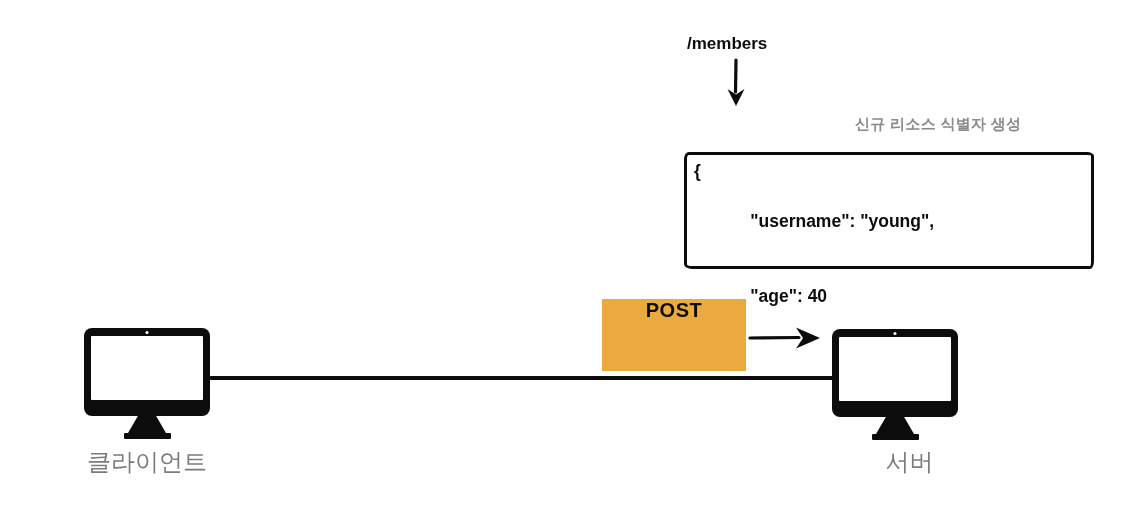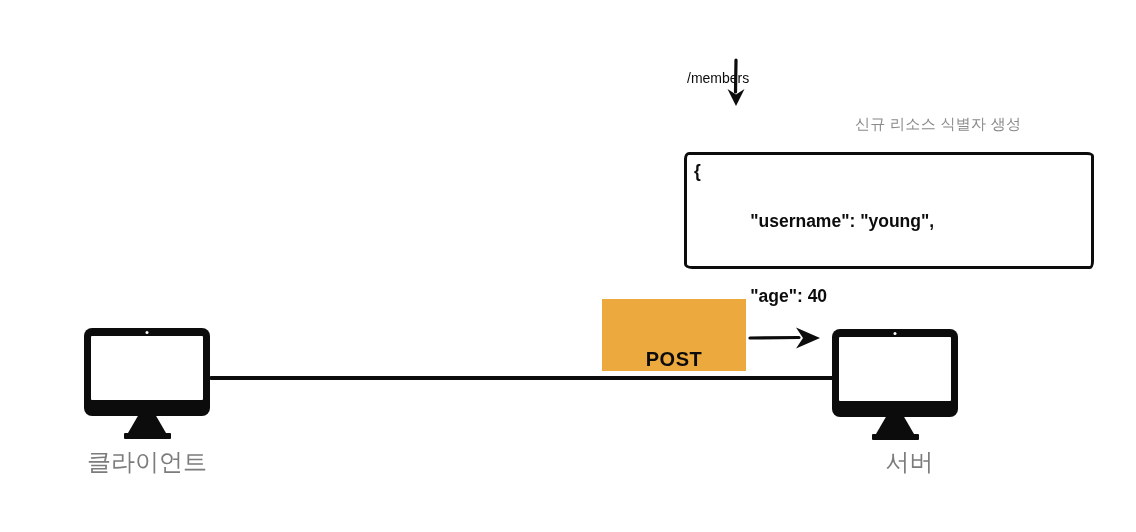--- a/index.html
+++ b/index.html
@@ -12,29 +12,28 @@
   #stage{
     position:relative;
     width:1136px;height:532px;
     background:#ffffff;
     overflow:hidden;
     font-family:"Liberation Sans","DejaVu Sans",sans-serif;
     color:var(--ink);
   }
   .path-label{
     position:absolute;
-    font-size:14px;font-weight:400;color:var(--ink);
+    font-size:17px;font-weight:700;color:var(--ink);
     white-space:pre;
-    margin-top:36px;
   }
   #src-path{left:687px;top:34px;}
   #result-path{left:686px;top:114px;}
   #annotation{
     position:absolute;left:855px;top:115px;
-    font-size:15px;font-weight:400;color:var(--annotation-gray);
+    font-size:15px;font-weight:700;color:var(--annotation-gray);
     letter-spacing:.3px;white-space:pre;
   }
   #down-arrow{position:absolute;left:725px;top:58px;}
   
   #json-box{
     position:absolute;left:684px;top:152px;
     width:397px;height:107px;
     background:#fff;
     border:3.5px solid var(--ink);
     border-radius:5px 7px 4px 8px / 7px 4px 8px 5px;
@@ -51,21 +50,21 @@
   #conn-line{
     position:absolute;left:209px;top:376px;
     width:625px;height:3.5px;background:var(--ink);
     border-radius:2px;
   }
   
   #post-box{
     position:absolute;left:602px;top:299px;
     width:144px;height:72px;
     background:var(--accent-orange);
-    display:flex;align-items:flex-end;justify-content:center;
+    display:flex;align-items:flex-start;justify-content:center;
   }
   #post-box span{
     font-size:20px;font-weight:800;color:var(--ink);letter-spacing:.5px;
   }
   #request-arrow{position:absolute;left:747px;top:324px;}
   
   .monitor{position:absolute;width:126px;}
   .client-monitor{left:84px;top:328px;}
   .server-monitor{left:832px;top:329px;}
   .m-body{

